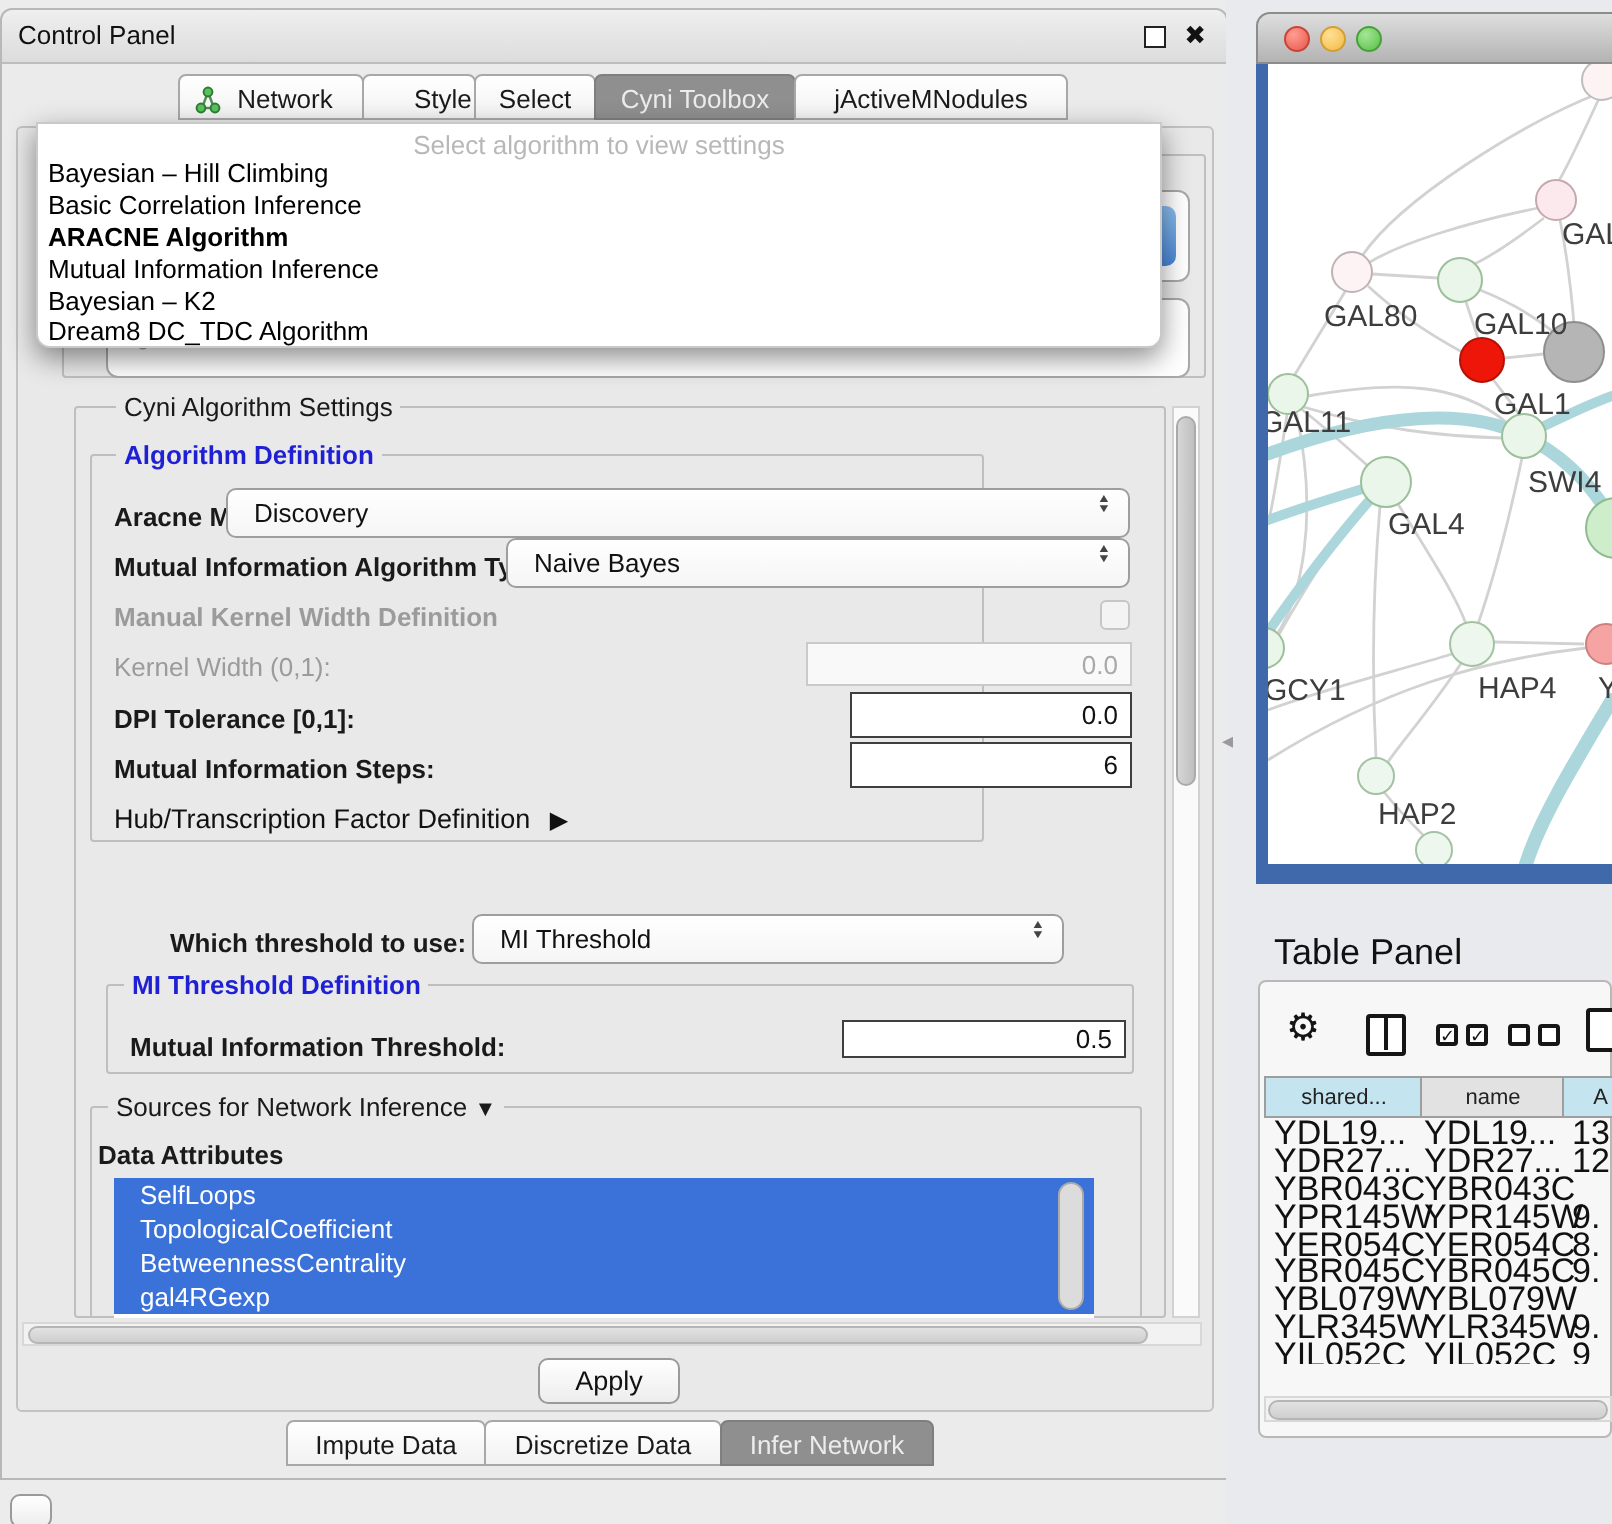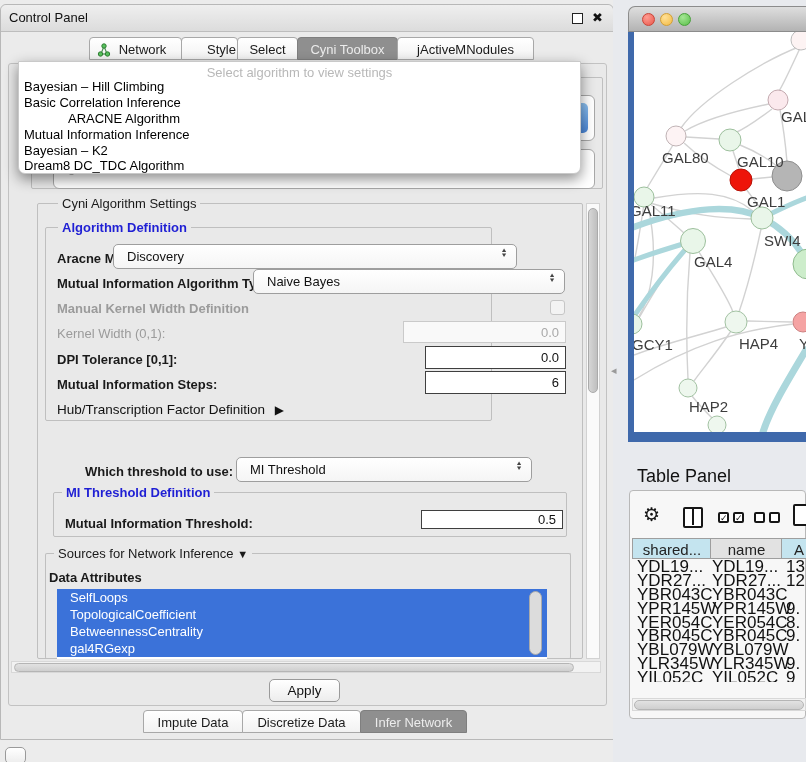--- a/index.html
+++ b/index.html
@@ -39,21 +39,21 @@
       padding:0 6px;border:1.5px solid #3f3f3f;background:#fff;color:#111;
       font-family:"Liberation Sans","DejaVu Sans",sans-serif;}
   .tinput.dis{border:1px solid #cacaca;background:#f9f9f9;color:#a9a9a9;}
   .chk{width:13px;height:13px;border:1.5px solid #c6c6c6;border-radius:3px;background:#f3f3f3;}
   
   .popup{left:17px;top:56px;width:561px;height:111px;background:#fff;
       border:1px solid #c9c9c9;border-radius:0 0 7px 7px;
       box-shadow:0 5px 14px rgba(0,0,0,0.45);z-index:50;}
   .dd-ph{width:100%;text-align:center;font-size:13px;color:#b8b8b8;line-height:15px;}
   .dd-item{font-size:13px;color:#000;line-height:15.5px;padding-left:3px;white-space:nowrap;}
-  .dd-item.sel{font-weight:normal;margin-left:44px;}
+  .dd-item.sel{font-weight:bold;}
   
   .attr-item{height:17px;line-height:17px;background:#3b72d9;color:#fff;font-size:13px;padding-left:13px;}
   
   .sb-track-v{background:#fafafa;border:1px solid #d2d2d2;box-sizing:border-box;}
   .sb-thumb{background:linear-gradient(90deg,#d6d6d6,#bfbfbf);border:1px solid #aaa;border-radius:7px;box-sizing:border-box;}
   .sb-track-h{background:#f2f2f2;border:1px solid #d8d8d8;box-sizing:border-box;}
   .sb-thumb-h{background:linear-gradient(#e2e2e2,#cfcfcf);border:1px solid #b5b5b5;border-radius:6px;box-sizing:border-box;}
   .btn{background:linear-gradient(#ffffff,#ededed);border:1px solid #9a9a9a;border-radius:5px;
       font-size:13.5px;color:#111;text-align:center;box-sizing:border-box;}
   
@@ -61,21 +61,21 @@
   .net-titlebar{left:628px;top:6px;width:178px;height:26px;
       background:linear-gradient(#dedede,#b3b3b3);border:1px solid #8c8c8c;border-right:none;
       border-radius:7px 0 0 0;box-sizing:border-box;}
   .light{position:absolute;top:6px;width:13px;height:13px;border-radius:50%;box-sizing:border-box;}
   .net-frame-l{left:628px;top:32px;width:6px;height:410px;background:#3f69ab;}
   .net-frame-b{left:628px;top:432px;width:178px;height:10px;background:#3f69ab;}
   .net-canvas{left:634px;top:32px;width:172px;height:400px;background:#fff;}
   .tp-title{font-size:18px;color:#111;}
   .tp-panel{left:629px;top:490px;width:177px;height:229px;background:#f7f7f7;
       border:1px solid #b8b8b8;border-radius:4px;box-sizing:border-box;}
-  .hdr-cell{top:538px;height:21px;line-height:21px;font-size:15px;color:#222;text-align:center;
+  .hdr-cell{top:538px;height:21px;line-height:21px;font-size:11px;color:#222;text-align:center;
       border:1px solid #9e9e9e;border-right:none;box-sizing:border-box;}
   .trow{height:13.9px;line-height:13.9px;font-size:17px;color:#111;white-space:nowrap;position:relative;}
   .tcell{position:absolute;top:0;}
   .ticon{box-sizing:border-box;border:2.5px solid #161616;border-radius:2px;background:#fff;}
   .chkbox{width:11px;height:11px;border:2px solid #161616;border-radius:2px;background:#fff;
       box-sizing:border-box;font-size:9px;line-height:8px;text-align:center;color:#111;font-weight:bold;}
 </style>
 </head>
 <body>
 
@@ -129,21 +129,21 @@
     <span class="abs group-label" style="left:20px;">Cyni Algorithm Settings</span>
   </div>
   <div class="abs sb-track-v" style="left:585px;top:198px;width:14px;height:456px;">
     <div class="abs sb-thumb" style="left:1px;top:4px;width:10px;height:185px;"></div>
   </div>
 
   <div class="abs group" style="left:44px;top:222px;width:447px;height:194px;">
     <span class="abs group-label blue" style="left:12px;">Algorithm Definition</span>
   </div>
   <span class="abs lbl" style="left:56px;top:246px;">Aracne Mode:</span>
-  <div class="abs combo" style="left:112px;top:239px;width:404px;height:25px;">
+  <div class="abs combo" style="left:112px;top:239px;width:452px;height:25px;">
     <span class="val">Discovery</span>
     <span class="spin">
         <div>▲</div>
         <div>▼</div>
       </span>
   </div>
   <span class="abs lbl" style="left:56px;top:271px;">Mutual Information Algorithm Type:</span>
   <div class="abs combo" style="left:252px;top:264px;width:312px;height:25px;">
     <span class="val">Naive Bayes</span>
     <span class="spin">

